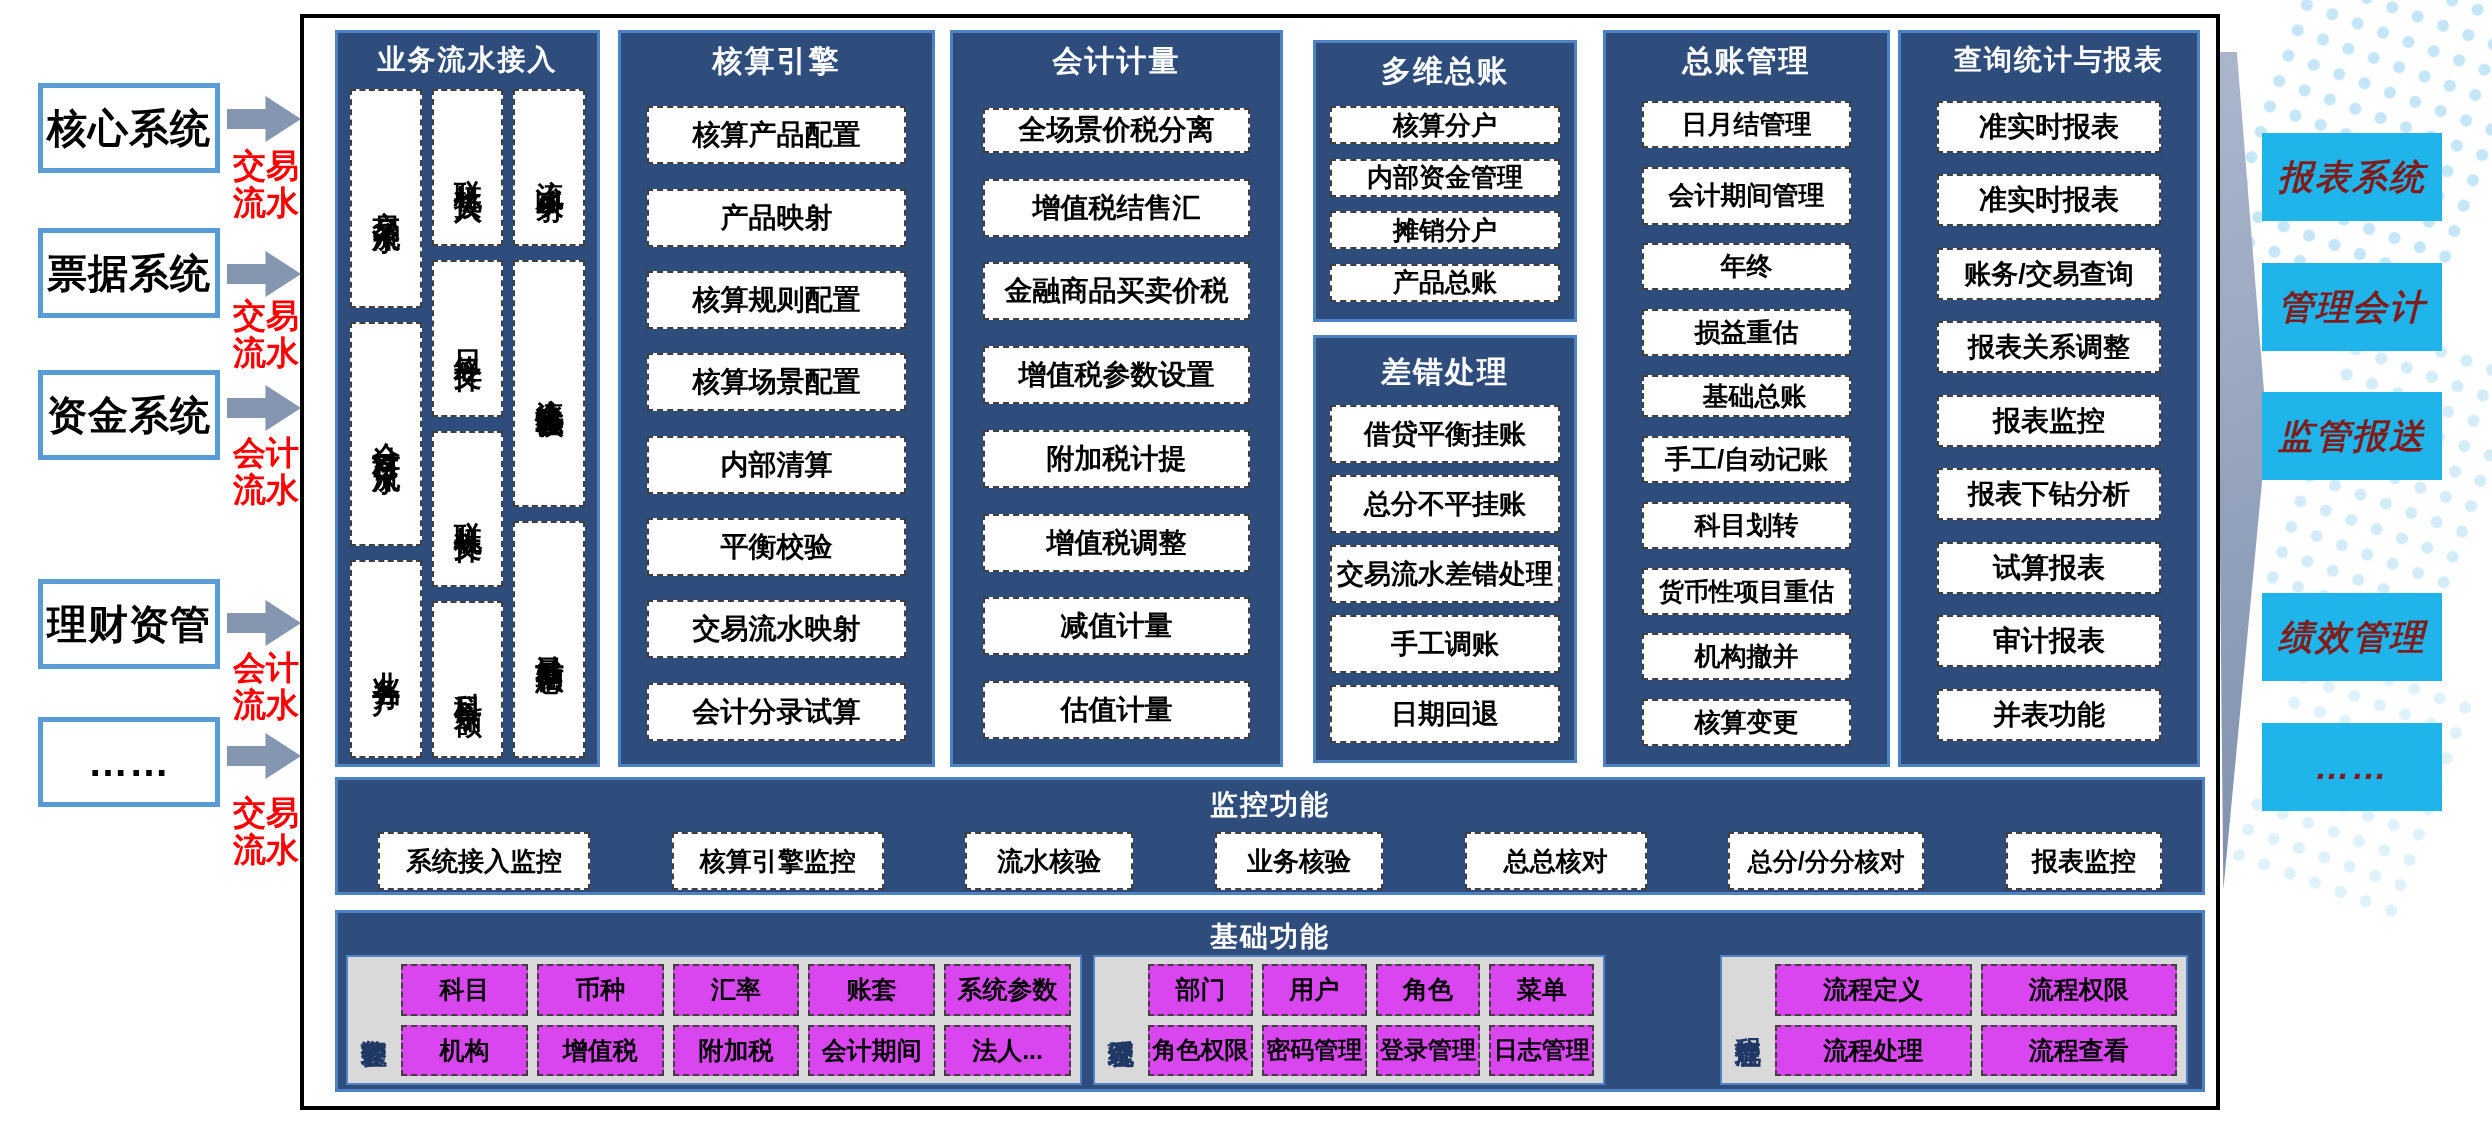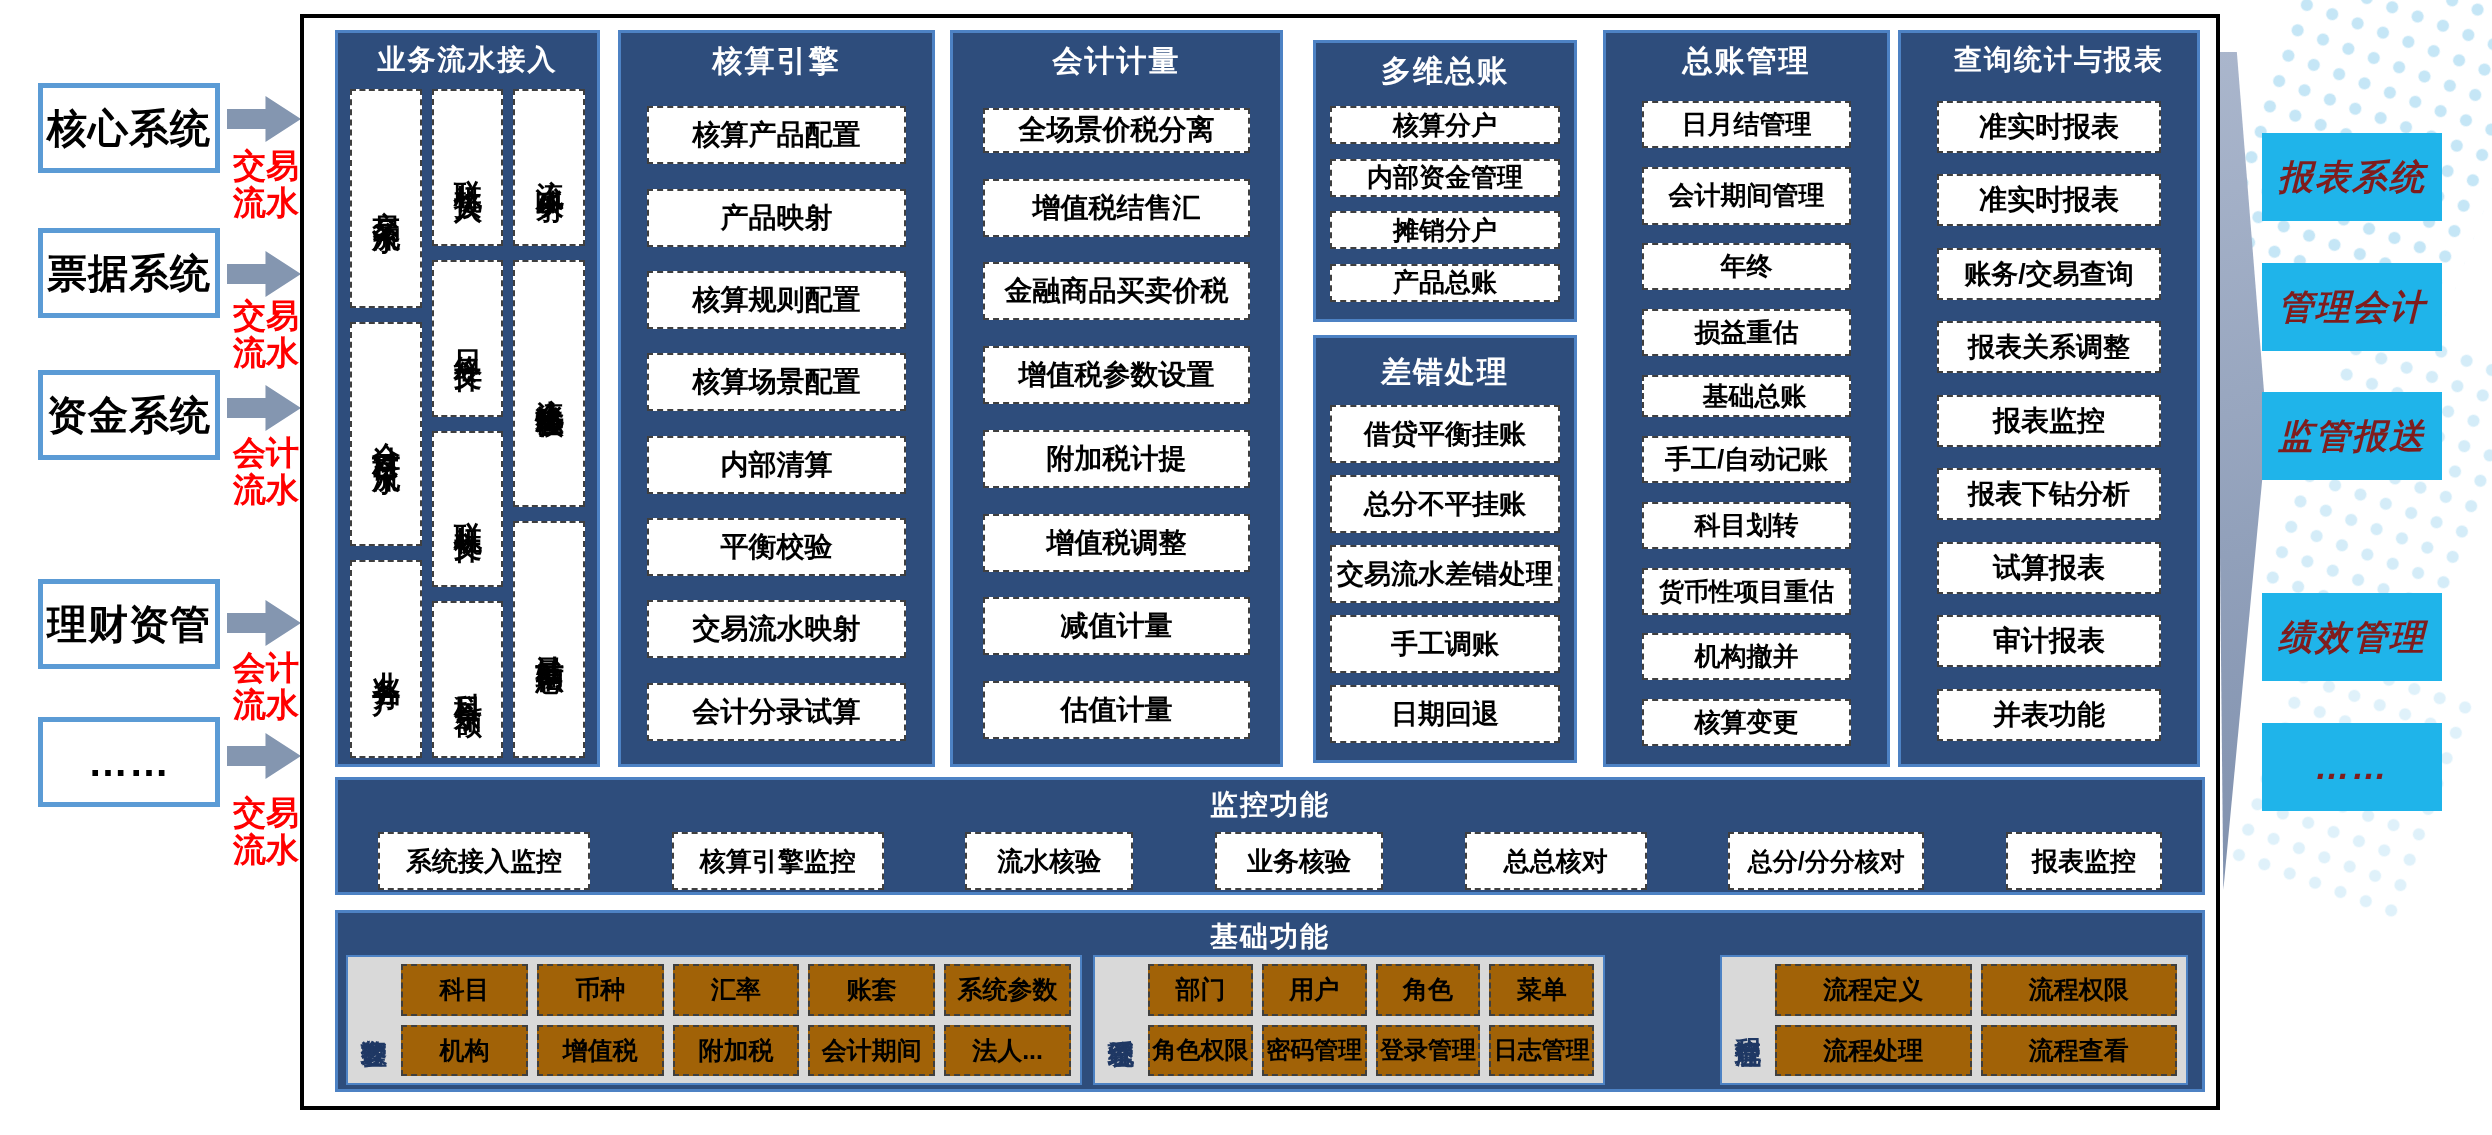--- a/index.html
+++ b/index.html
@@ -40,21 +40,21 @@
   .monitor-row{display:flex;justify-content:space-between;align-items:flex-end;
            padding:0 40px;height:calc(100% - 46px);gap:35px;}
 
   
   .found-group{position:absolute;background:#d9d9d9;border:2px solid #4d82c4;
            box-sizing:border-box;display:flex;align-items:stretch;padding:7px 9px;gap:8px;}
   .found-label{writing-mode:vertical-rl;text-orientation:upright;color:#1f3864;font-weight:bold;
            font-size:26px;display:flex;align-items:center;justify-content:center;
            letter-spacing:1px;flex:0 0 36px;}
   .found-grid{flex:1;display:grid;grid-template-rows:1fr 1fr;gap:9px;}
-  .fbox{background:#a16207;border:2px dashed #3f3f3f;box-sizing:border-box;display:flex;
+  .fbox{background:#d946ef;border:2px dashed #3f3f3f;box-sizing:border-box;display:flex;
            align-items:center;justify-content:center;font-size:25px;font-weight:bold;color:#000;}
 
   
   .out-box{position:absolute;left:2262px;width:180px;height:88px;background:#1fb4ea;
            color:#7f1d1d;font-weight:bold;font-size:35px;display:flex;align-items:center;
            justify-content:center;letter-spacing:2px;font-style:italic;}
   .big-arrow{position:absolute;left:2215px;top:52px;width:52px;height:838px;
            background:linear-gradient(165deg,#aab6cc,#8091ae);
            clip-path:polygon(0 0,42% 0,100% 45%,16% 100%);}
   .dots{position:absolute;background-image:radial-gradient(#c5e6f6 5.5px,transparent 6.5px);

